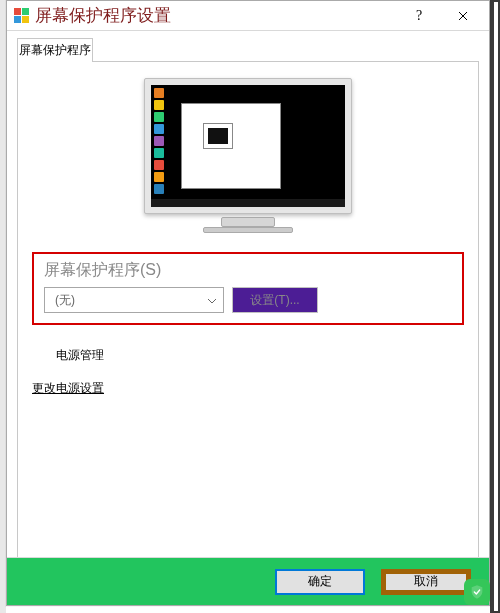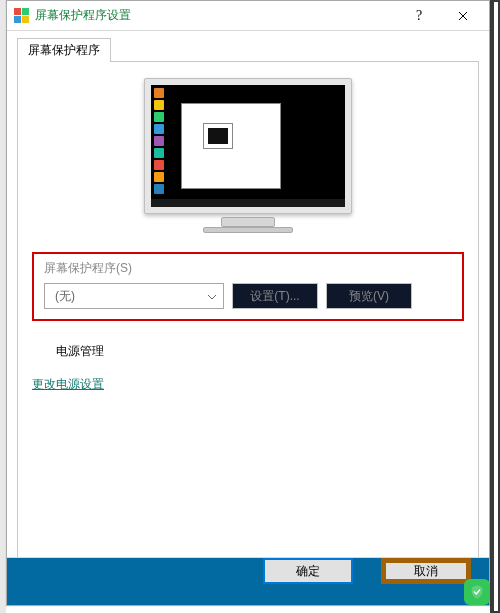--- a/index.html
+++ b/index.html
@@ -35,33 +35,33 @@
     border-bottom: 1px solid #d9d9d9;
   }
   .titlebar .win-icon{
     width:16px; height:16px; margin-right:6px; display:flex; flex-wrap:wrap;
   }
   .titlebar .win-icon span{width:7px;height:7px;margin:0.5px;}
   .titlebar .win-icon .r1{background:#e74c3c}
   .titlebar .win-icon .g1{background:#2ecc71}
   .titlebar .win-icon .b1{background:#3498db}
   .titlebar .win-icon .y1{background:#f1c40f}
-  .titlebar .title { flex: 1; font-size: 12px; color:#15803d;}
+  .titlebar .title { flex: 1; font-size: 17px; color:#7f1d1d;}
   .titlebar .btn {
     width: 44px; height: 28px;
     display: flex; align-items: center; justify-content: center;
     color:#000;
   }
   .titlebar .btn svg{width:10px;height:10px;stroke:#000;stroke-width:1;fill:none;}
   .client { padding: 6px 10px 0 10px; }
   .tabhead{
     height:24px; display:flex; align-items:flex-end;
   }
   .tab{
-    height:24px; padding:0 10px; border:1px solid #c8c8c8; border-bottom:none;
+    height:24px; padding:0 1px; border:1px solid #c8c8c8; border-bottom:none;
     background:#fff; font-size:12px; display:flex; align-items:center;
     position:relative; top:1px; z-index:2;
   }
   .tabbody{
     border:1px solid #c8c8c8; padding:10px 14px 14px 14px; background:#fff; height:498px;
   }
   .preview-wrap{
     display:flex; justify-content:center; padding:6px 0 18px 0;
   }
   .monitor{
@@ -89,53 +89,53 @@
   .taskbar{position:absolute;left:0;right:0;bottom:0;height:8px;background:#1a1a1a;}
   .monitor-stand{
     width:54px;height:10px;margin:3px auto 0 auto;background:#d6d6d6;border:1px solid #aaa;border-radius:2px;
   }
   .monitor-base{
     width:90px;height:6px;margin:0 auto;background:#ccc;border:1px solid #aaa;border-radius:2px;
   }
   .red-box{
     border:2px solid #d40000; padding:6px 10px 10px 10px;
   }
-  .section-title{font-size:12px; color:#888; margin-bottom:6px;}
+  .section-title{font-size:16px; color:#888; margin-bottom:6px;}
   .row{display:flex; align-items:center; gap:8px;}
   .combo{
     flex:0 0 180px; height:26px; border:1px solid #a7a7a7; background:#fff;
     display:flex; align-items:center; padding:0 6px 0 10px; color:#666;
     justify-content:space-between;
   }
   .combo .chev{width:10px;height:10px;}
   .flat-btn{
-    flex:0 0 86px; height:26px; background:#0f172a; border:1px solid #c1c1c1;
+    flex:0 0 86px; height:26px; background:#4c1d95; border:1px solid #c1c1c1;
     color:#888; display:flex;align-items:center;justify-content:center; font-size:12px;
   }
   .row2{display:flex; align-items:center; gap:6px; margin-top:14px; color:#888;}
   .label-dim{color:#888;}
   .spin{
     width:58px; height:22px; border:1px solid #888; display:flex; align-items:stretch;
     background:#fff;
   }
   .spin .num{flex:1; text-align:right; padding:0 4px; line-height:20px; color:#666;}
   .spin .arrows{width:14px; border-left:1px solid #aaa; display:flex; flex-direction:column;}
   .spin .arrows div{flex:1; display:flex;align-items:center;justify-content:center;}
   .spin svg{width:6px;height:4px;}
   .chk{
     width:13px;height:13px;border:1px solid #888;background:#fff;display:inline-block;
     margin-left:18px; margin-right:4px;
   }
   .sect2-title{font-size:12px; margin-top:22px; color:#000;margin-left:24px;}
   .sect2-text{font-size:12px; color:#000; margin-top:8px; line-height:1.5;}
-  .link{color:#0f766e; text-decoration:underline; margin-top:16px; display:inline-block; font-size:12px;}
+  .link{color:#000000; text-decoration:underline; margin-top:16px; display:inline-block; font-size:12px;}
   .buttonbar{
     position:absolute; left:0; right:0; bottom:0; height:48px;
-    background:#0369a1; border-top:1px solid #d9d9d9;
-    display:flex; align-items:flex-start; justify-content:flex-end; padding-right:18px; gap:28px;
+    background:#22c55e; border-top:1px solid #d9d9d9;
+    display:flex; align-items:center; justify-content:flex-end; padding-right:18px; gap:16px;
   }
   .dlg-btn{
     width:90px; height:26px; background:#e1e1e1; border:5px solid #a16207;
     display:flex;align-items:center;justify-content:center; font-size:12px;
   }
   .dlg-btn.primary{border:1px solid #0078d7; box-shadow:inset 0 0 0 1px #0078d7;}
   
   .right-edge{position:absolute; right:0; top:0; width:10px; height:613px; background:#3a3a3a;}
   .right-edge-inner{position:absolute; right:2px; top:2px; width:4px; height:609px; background:#fff;}
   
@@ -218,21 +218,20 @@
         <div class="row">
           <div class="combo">
             <span>(无)</span>
             <span class="chev">
               <svg viewBox="0 0 10 10">
                   <path d="M1 3 L5 7 L9 3" fill="none" stroke="#666" stroke-width="1"></path>
                 </svg>
             </span>
           </div>
           <div class="flat-btn">设置(T)...</div>
-          <div class="flat-btn">预览(V)</div>
         </div>
       </div>
 
       <div class="sect2-title">电源管理</div>
       <a class="link">更改电源设置</a>
 
     </div>
   </div>
 
   <div class="buttonbar">

